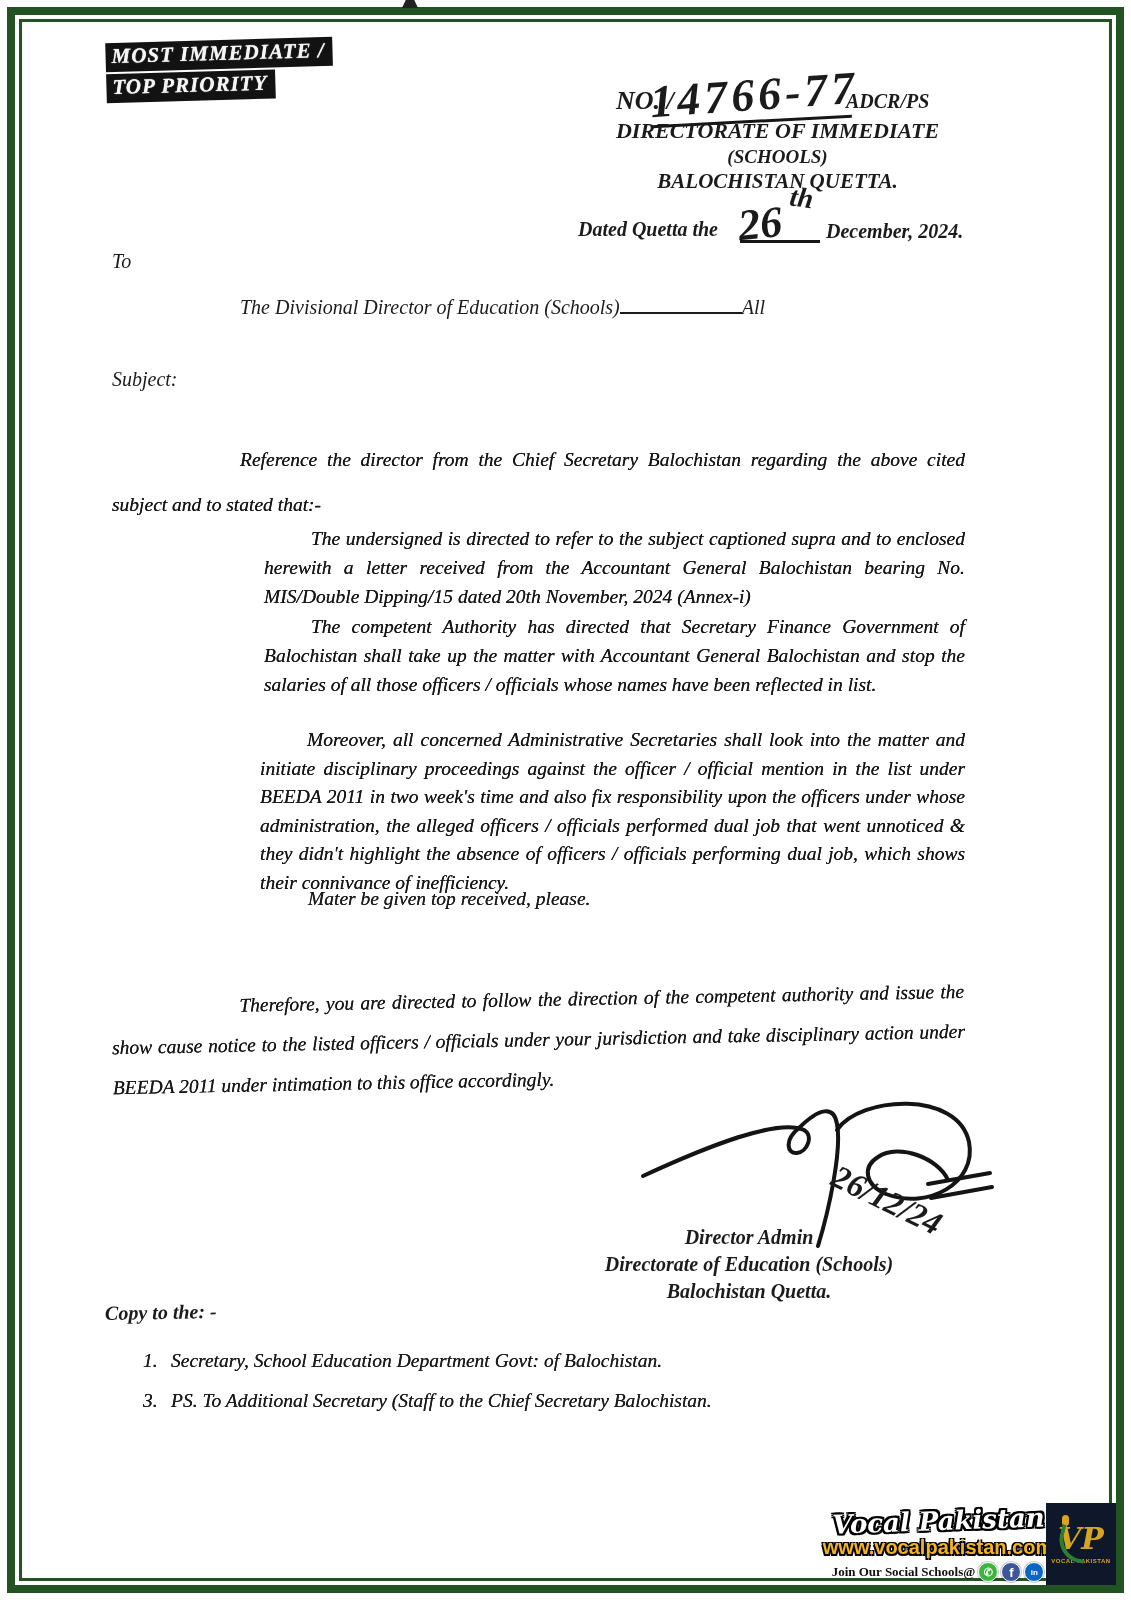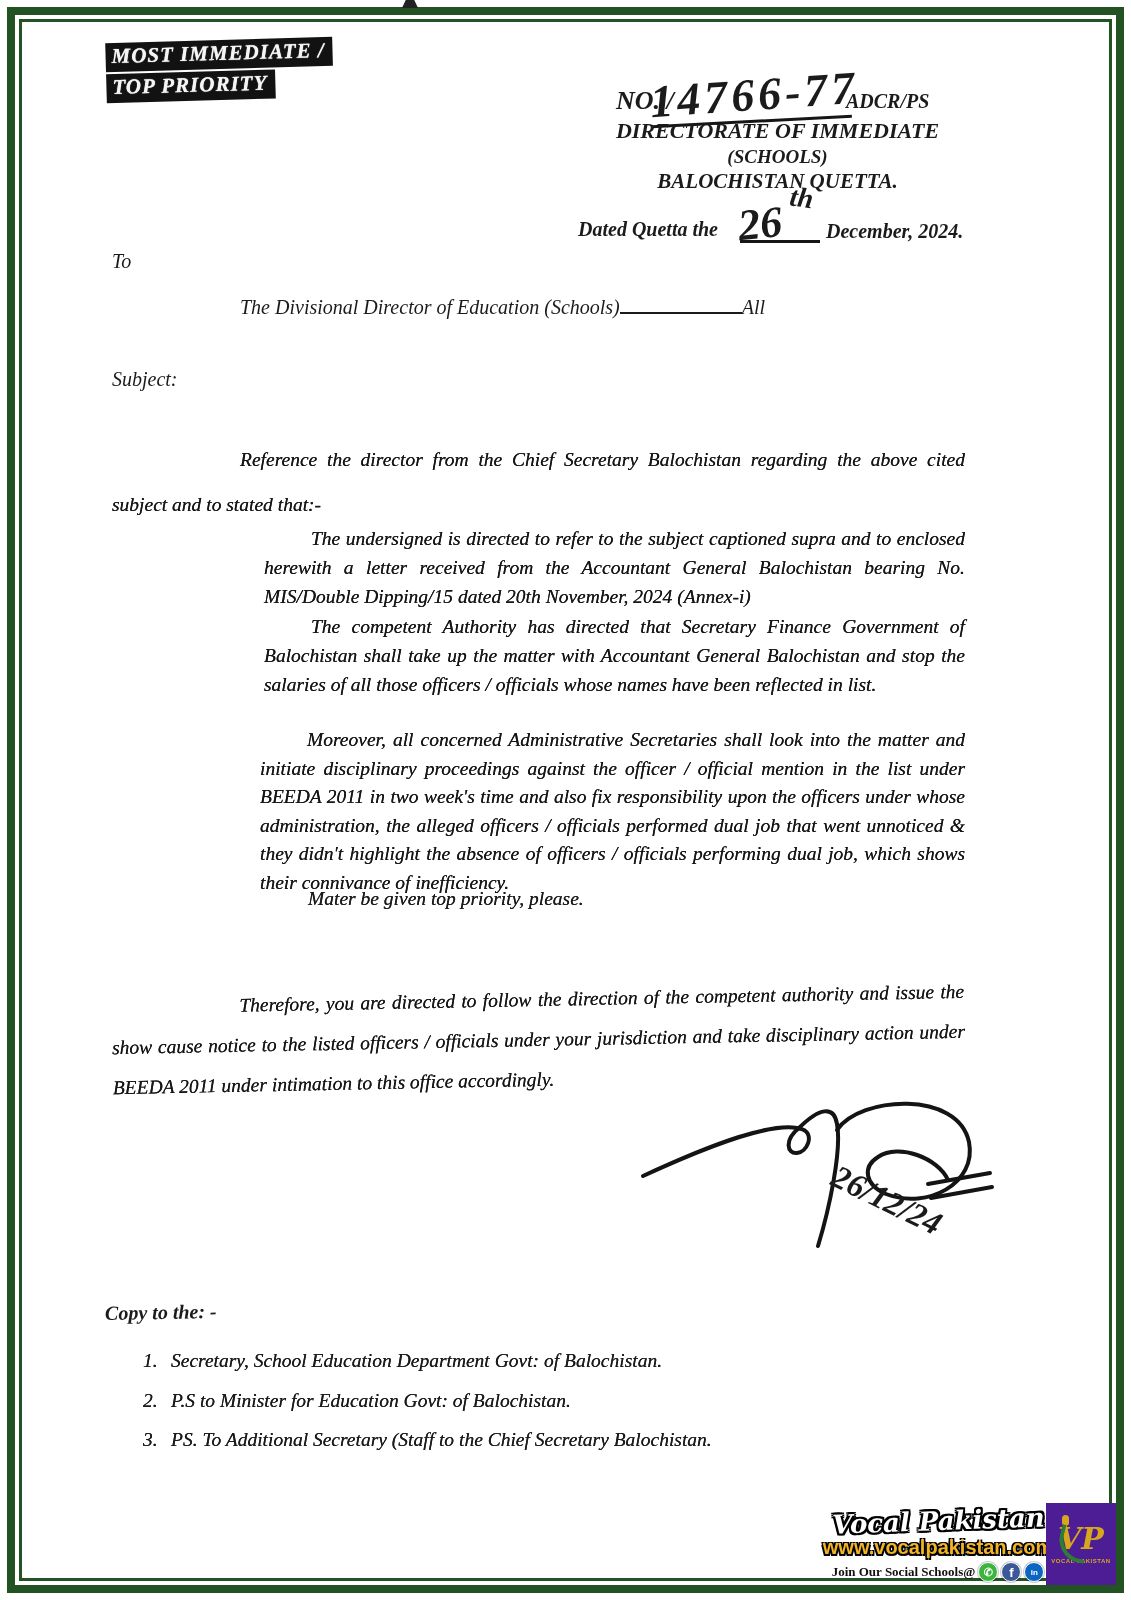--- a/index.html
+++ b/index.html
@@ -78,21 +78,21 @@
     text-shadow:-2px -2px 0 #000,2px -2px 0 #000,-2px 2px 0 #000,2px 2px 0 #000,0 -2px 0 #000,0 2px 0 #000,-2px 0 0 #000,2px 0 0 #000;}
   .wm-site{font-family:"Liberation Sans",sans-serif;font-weight:bold;font-size:20px;color:#f2b424;margin-top:2px;white-space:nowrap;
     text-shadow:-1.5px -1.5px 0 #000,1.5px -1.5px 0 #000,-1.5px 1.5px 0 #000,1.5px 1.5px 0 #000;}
   .wm-social{display:flex;align-items:center;gap:3px;margin-top:3px;}
   .wm-social-label{font-family:"Liberation Serif",serif;font-weight:bold;font-size:13px;color:#111;white-space:nowrap;}
   .soc{width:18px;height:18px;border-radius:50%;display:flex;align-items:center;justify-content:center;
     color:#fff;font-family:"Liberation Sans",sans-serif;font-weight:bold;border:1px solid #fff;box-shadow:0 0 0 1px #0003;}
   .soc.wa{background:#3cb53c;font-size:11px;}
   .soc.fb{background:#3b5998;font-size:13px;}
   .soc.li{background:#0a66c2;font-size:8px;}
-  .wm-logo{width:70px;height:82px;background:#4c1d95;margin-left:4px;position:relative;
+  .wm-logo{width:70px;height:82px;background:#0f172a;margin-left:4px;position:relative;
     display:flex;flex-direction:column;align-items:center;justify-content:center;}
   .vp-mono{font-family:"DejaVu Serif",serif;font-weight:bold;font-style:italic;font-size:30px;color:#d7a61f;line-height:30px;}
   .vp-swoosh{position:absolute;left:12px;top:24px;width:26px;height:30px;border-left:4px solid #2f7d32;border-bottom:4px solid #2f7d32;border-bottom-left-radius:24px;transform:rotate(14deg);}
   .vp-mic{position:absolute;left:16px;top:12px;width:7px;height:11px;background:#d7a61f;border-radius:4px;}
   .vp-mic::after{content:"";position:absolute;left:3px;top:11px;width:1.5px;height:6px;background:#d7a61f;}
   .vp-caption{font-family:"Liberation Sans",sans-serif;font-weight:bold;font-size:6px;color:#d7a61f;letter-spacing:.5px;margin-top:4px;}
 </style>
 </head>
 <body>
 
@@ -128,40 +128,42 @@
   <div class="abs addressee">
     <span>The Divisional Director of Education (Schools)</span><span class="addr-blank"></span><span>All</span>
   </div>
 
   <div class="abs subject-label">Subject:</div>
 
   <div class="abs body-p p1">Reference the director from the Chief Secretary Balochistan regarding the above cited subject and to stated that:-</div>
   <div class="abs body-p p2">The undersigned is directed to refer to the subject captioned supra and to enclosed herewith a letter received from the Accountant General Balochistan bearing No. MIS/Double Dipping/15 dated 20th November, 2024 (Annex-i)</div>
   <div class="abs body-p p3">The competent Authority has directed that Secretary Finance Government of Balochistan shall take up the matter with Accountant General Balochistan and stop the salaries of all those officers / officials whose names have been reflected in list.</div>
   <div class="abs body-p p4">Moreover, all concerned Administrative Secretaries shall look into the matter and initiate disciplinary proceedings against the officer / official mention in the list under BEEDA 2011  in two week's time and also fix responsibility upon the officers under whose administration, the alleged officers / officials performed dual job that went unnoticed &amp; they didn't highlight the absence of officers / officials performing dual job, which shows their connivance of inefficiency.</div>
-  <div class="abs p5">Mater be given top priority, please.</div>
+  <div class="abs p5">Mater be given top received, please.</div>
   <div class="abs body-p p6">Therefore, you are directed to follow the direction of the competent authority and issue the show cause notice to the listed officers / officials under your jurisdiction and take disciplinary action under BEEDA 2011 under intimation to this office accordingly.</div>
 
   <svg class="abs sig-svg" width="380" height="165" viewBox="0 0 380 165">
     <g fill="none" stroke="#141414" stroke-width="4" stroke-linecap="round">
       <path d="M15,88 C80,58 150,30 176,42 C186,48 179,64 169,65 C159,66 156,52 171,40 C191,20 206,17 209,36 C214,62 201,122 190,158"></path>
       <path d="M209,42 C232,8 330,2 341,54 C349,95 300,122 258,106 C237,97 234,79 250,69 C271,55 310,70 320,92"></path>
       <path d="M300,96 L362,85"></path>
       <path d="M303,110 L364,99"></path>
     </g>
   </svg>
   <div class="abs sig-date">26/12/24</div>
+  <div class="abs sig-block">
+    <div>Director Admin</div>
+    <div>Directorate of Education (Schools)</div>
+    <div>Balochistan Quetta.</div>
+  </div>
 
   <div class="abs copy-label">Copy to the: -</div>
   <div class="abs copy-list">
     <div class="copy-item">
       <span class="copy-num">1.</span><span>Secretary, School Education Department Govt: of Balochistan.</span>
-    </div>
-    <div class="copy-item">
-      <span class="copy-num">2.</span><span>P.S to Minister for Education Govt: of Balochistan.</span>
     </div>
     <div class="copy-item">
       <span class="copy-num">3.</span><span>PS. To Additional Secretary (Staff to the Chief Secretary Balochistan.</span>
     </div>
   </div>
 
   <div class="abs wm">
     <div class="wm-left">
       <div class="wm-brand">Vocal Pakistan</div>
       <div class="wm-site">www.vocalpakistan.com</div>

